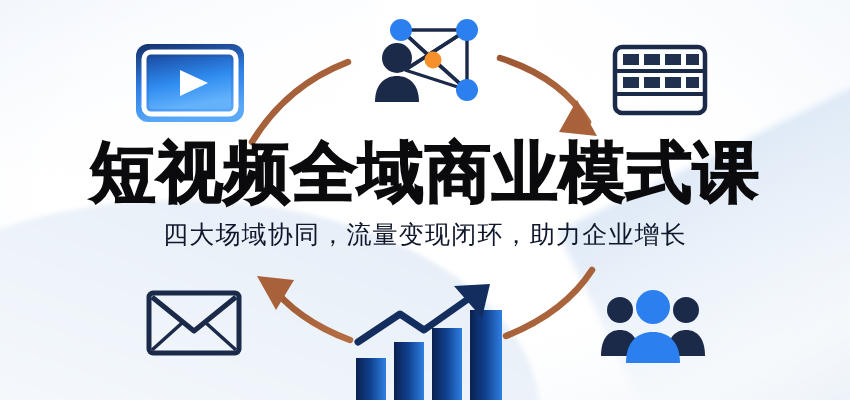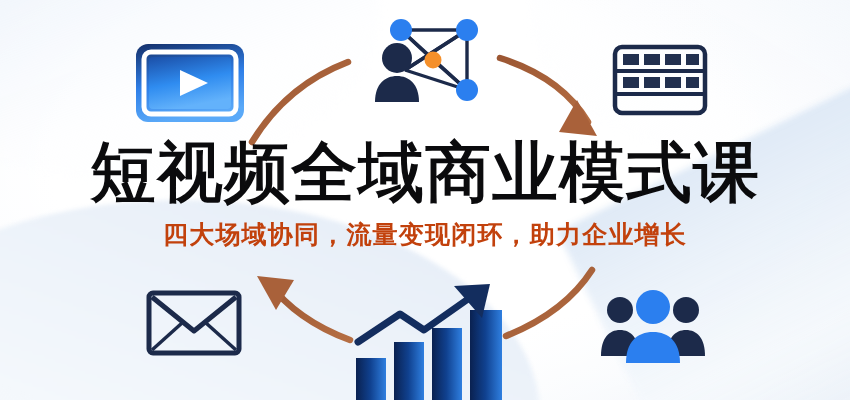--- a/index.html
+++ b/index.html
@@ -70,32 +70,32 @@
     position: absolute;
     left: 0;
     right: 0;
     top: 138px;
     text-align: center;
     z-index: 6;
   }
   .headline {
     font-size: 66px;
     line-height: 1.04;
-    font-weight: 400;
+    font-weight: 700;
     color: #0b0b0d;
     letter-spacing: 1px;
     -webkit-text-stroke: 1.6px #0b0b0d;
     white-space: nowrap;
   }
   .subhead {
     margin-top: 12px;
     font-size: 25px;
     line-height: 1.2;
-    font-weight: 700;
-    color: #c2410c;
+    font-weight: 400;
+    color: #0f172a;
     letter-spacing: 1.2px;
     white-space: nowrap;
   }
 
   
   .arcs {
     position: absolute;
     inset: 0;
     z-index: 3;
   }

